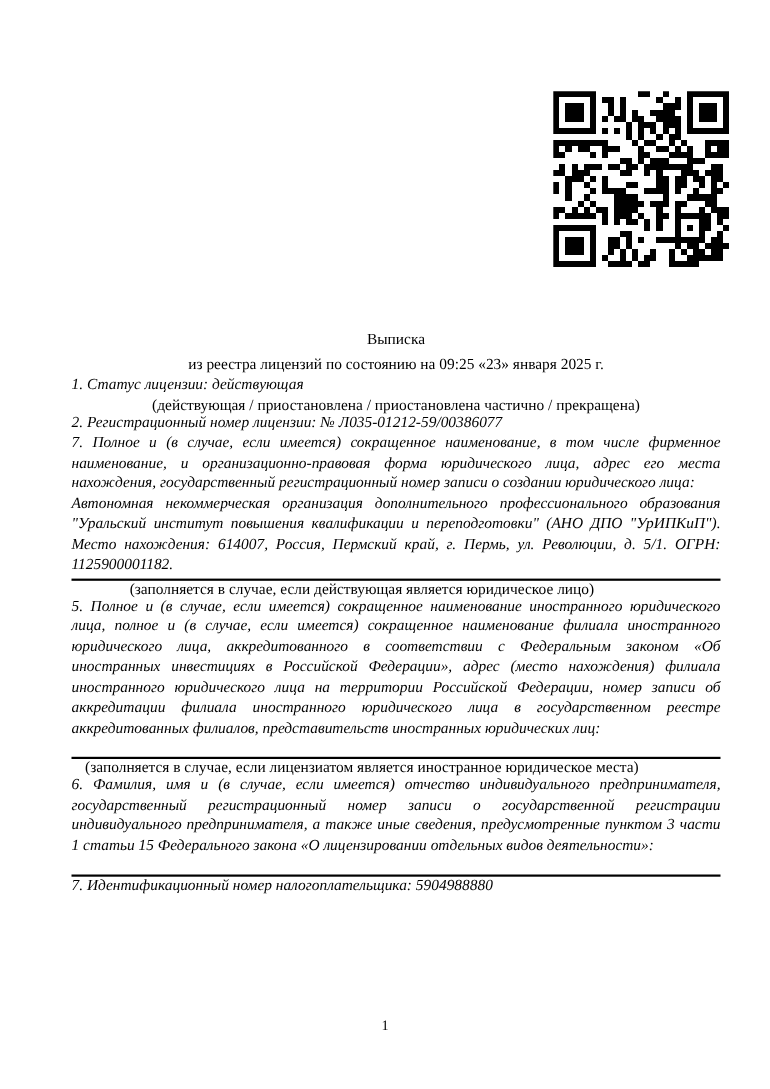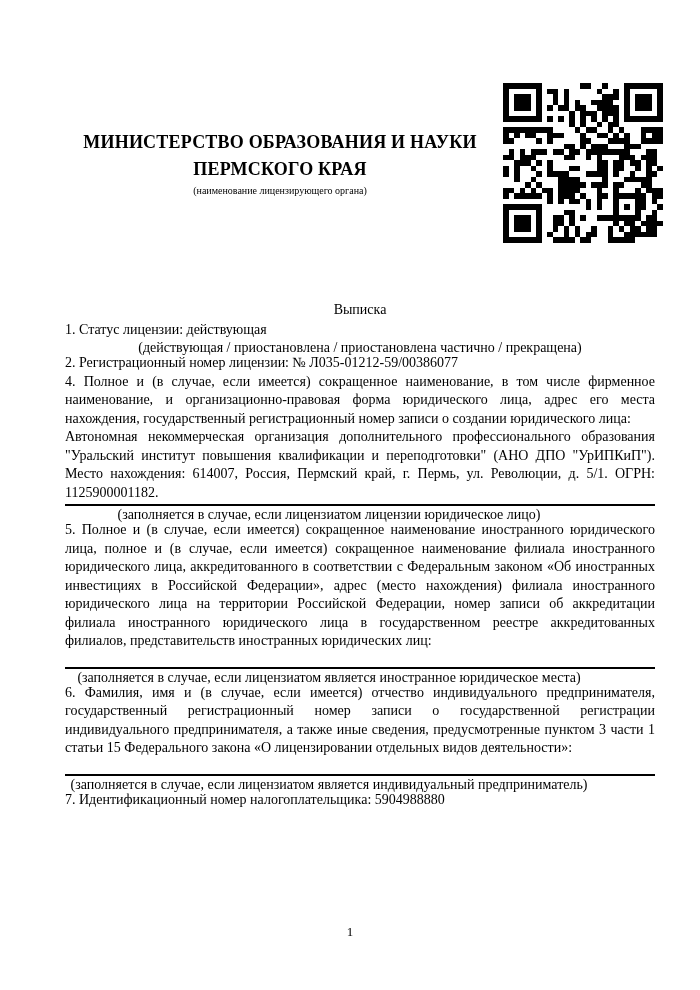--- a/index.html
+++ b/index.html
@@ -7,21 +7,21 @@
     position:relative;width:700px;height:990px;background:#ffffff;
     font-family:"Liberation Serif", serif;color:#000;overflow:hidden;
   }
   .ministry{position:absolute;left:70px;top:129px;width:420px;text-align:center;}
   .ministry-name{font-weight:bold;font-size:18px;line-height:26.5px;letter-spacing:0.2px;}
   .ministry-caption{font-size:10px;line-height:12px;margin-top:3px;}
   .qr{position:absolute;left:503px;top:83px;width:160px;height:160px;}
   .qr svg{display:block;width:160px;height:160px;}
   .content{position:absolute;left:65px;top:299px;width:590px;font-size:14px;line-height:18.5px;}
   .doc-title{text-align:center;line-height:21.5px;}
-  p.item{margin:0;text-align:justify;}
+  p.item{margin:0;text-align:justify;font-style:italic;}
   .mt26{margin-top:26px;}
   .mt18{margin-top:18px;}
   .mt14{margin-top:14px;}
   .mt13{margin-top:13px;}
   .caption{font-size:14px;line-height:12px;text-align:center;margin-top:3px;}
   .caption.shift{padding-right:62px;}
   .fill-line{height:0;border-top:2px solid #000;margin-top:2px;}
   .fill-line.blank{margin-top:16px;}
   .footer{position:absolute;left:0;top:924px;width:100%;text-align:center;font-size:13px;}
 </style>
@@ -448,50 +448,45 @@
         <rect x="14" y="28" width="1" height="1"></rect>
         <rect x="15" y="28" width="1" height="1"></rect>
         <rect x="19" y="28" width="1" height="1"></rect>
         <rect x="20" y="28" width="1" height="1"></rect>
         <rect x="21" y="28" width="1" height="1"></rect>
         <rect x="22" y="28" width="1" height="1"></rect>
         <rect x="23" y="28" width="1" height="1"></rect>
       </svg>
     </div>
 
-  <div class="ministry">
-    <div class="ministry-name">МИНИСТЕРСТВО ОБРАЗОВАНИЯ И НАУКИ</div>
-    <div class="ministry-name">ПЕРМСКОГО КРАЯ</div>
-    <div class="ministry-caption">(наименование лицензирующего органа)</div>
-  </div>
 
   <div class="content">
 
     <div class="doc-title">
       <div>Выписка</div>
+      <div>из реестра лицензий по состоянию на 09:25 «23» января 2025 г.</div>
     </div>
 
     <p class="item mt26">1. Статус лицензии: действующая</p>
     <div class="caption">(действующая / приостановлена / приостановлена частично / прекращена)</div>
 
     <p class="item mt18">2. Регистрационный номер лицензии: № Л035-01212-59/00386077</p>
 
 
-    <p class="item mt13">4. Полное и (в случае, если имеется) сокращенное наименование, в том числе фирменное наименование, и организационно-правовая форма юридического лица, адрес его места нахождения, государственный регистрационный номер записи о создании юридического лица:</p>
+    <p class="item mt13">7. Полное и (в случае, если имеется) сокращенное наименование, в том числе фирменное наименование, и организационно-правовая форма юридического лица, адрес его места нахождения, государственный регистрационный номер записи о создании юридического лица:</p>
     <p class="item">Автономная некоммерческая организация дополнительного профессионального образования "Уральский институт повышения квалификации и переподготовки" (АНО ДПО "УрИПКиП"). Место нахождения: 614007, Россия, Пермский край, г. Пермь, ул. Революции, д. 5/1. ОГРН: 1125900001182.</p>
     <div class="fill-line"></div>
-    <div class="caption shift">(заполняется в случае, если лицензиатом лицензии юридическое лицо)</div>
+    <div class="caption shift">(заполняется в случае, если действующая является юридическое лицо)</div>
 
     <p class="item mt14">5. Полное и (в случае, если имеется) сокращенное наименование иностранного юридического лица, полное и (в случае, если имеется) сокращенное наименование филиала иностранного юридического лица, аккредитованного в соответствии с Федеральным законом «Об иностранных инвестициях в Российской Федерации», адрес (место нахождения) филиала иностранного юридического лица на территории Российской Федерации, номер записи об аккредитации филиала иностранного юридического лица в государственном реестре аккредитованных филиалов, представительств иностранных юридических лиц:</p>
     <div class="fill-line blank"></div>
     <div class="caption shift">(заполняется в случае, если лицензиатом является иностранное юридическое места)</div>
 
     <p class="item mt18">6. Фамилия, имя и (в случае, если имеется) отчество индивидуального предпринимателя, государственный регистрационный номер записи о государственной регистрации индивидуального предпринимателя, а также иные сведения, предусмотренные пунктом 3 части 1 статьи 15 Федерального закона «О лицензировании отдельных видов деятельности»:</p>
     <div class="fill-line blank"></div>
-    <div class="caption shift">(заполняется в случае, если лицензиатом является индивидуальный предприниматель)</div>
 
     <p class="item mt26">7. Идентификационный номер налогоплательщика: 5904988880</p>
 
   </div>
 
   <div class="footer">1</div>
 
 </div>
 
 </body></html>

